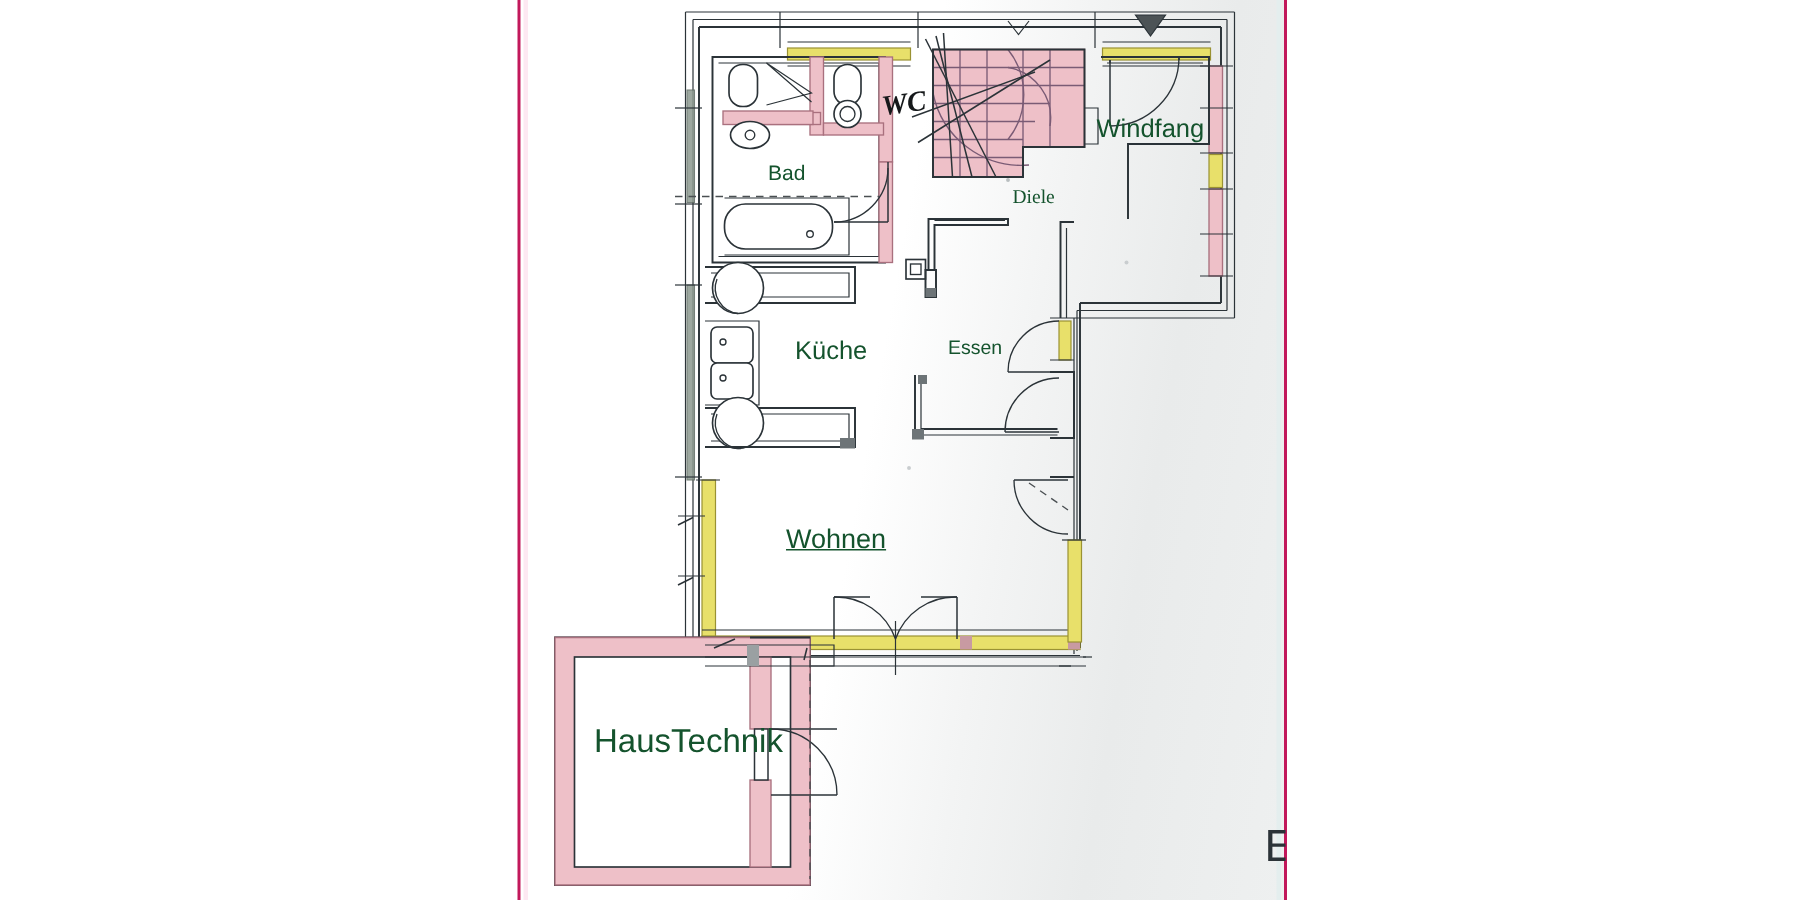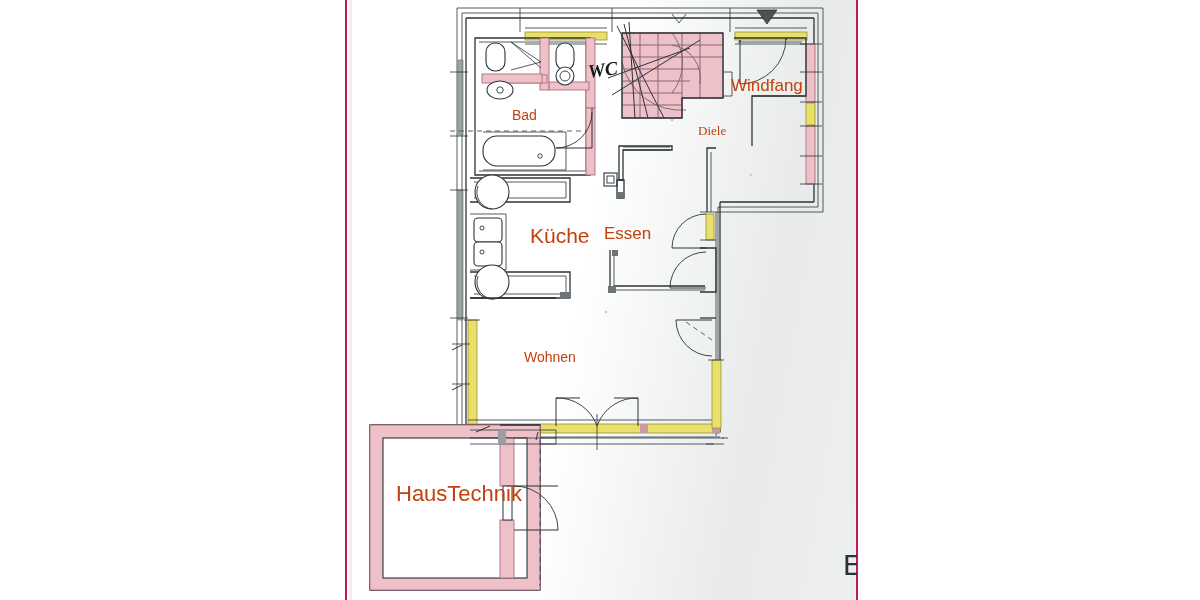--- a/index.html
+++ b/index.html
@@ -46,26 +46,26 @@
     background: #e4eeee;
   }
   #plan-svg {
     position: absolute;
     left: 0; top: 0;
     width: 1200px;
     height: 600px;
   }
   .lbl {
     position: absolute;
-    color: #c2410c;
+    color: #14532d;
     white-space: nowrap;
     user-select: none;
   }
   .lbl-sans { font-family: "Liberation Sans", sans-serif; }
-  .lbl-serif { font-family: "Liberation Serif", serif; margin-left: 23px; }
+  .lbl-serif { font-family: "Liberation Serif", serif; }
   #edge-letter {
     position: absolute;
     left: 843px;
     top: 548px;
     font-family: "Liberation Sans", sans-serif;
     font-size: 30px;
     color: #2b3338;
     overflow: hidden;
     width: 14px;
     height: 34px;
@@ -357,23 +357,23 @@
   </svg>
 
   <div class="lbl lbl-sans" style="left:512px; top:107px; font-size:14px;">Bad</div>
 
   <div class="wc-hand" style="left:588px; top:59px; font-size:19px; transform:rotate(-8deg);">WC</div>
 
   <div class="lbl lbl-sans" style="left:731px; top:76px; font-size:17px;">Windfang</div>
 
   <div class="lbl lbl-serif" style="left:675px; top:123px; font-size:13px;">Diele</div>
 
-  <div class="lbl lbl-sans" style="left:530px; top:224px; font-size:21px;">Küche</div>
-
-  <div class="lbl lbl-sans" style="left:604px; top:224px; font-size:17px;">Essen</div>
-
-  <div class="lbl lbl-sans" style="left:524px; top:349px; font-size:14px;">Wohnen</div>
+  <div class="lbl lbl-sans" style="left:530px; top:224px; font-size:17px;">Küche</div>
+
+  <div class="lbl lbl-sans" style="left:632px; top:224px; font-size:13px;">Essen</div>
+
+  <div class="lbl lbl-sans" style="left:524px; top:349px; font-size:18px;text-decoration:underline;">Wohnen</div>
 
   <div class="lbl lbl-sans" style="left:396px; top:481px; font-size:22px;">HausTechnik</div>
 
   <div id="edge-letter">E</div>
 
 </div>
 
 </body></html>

